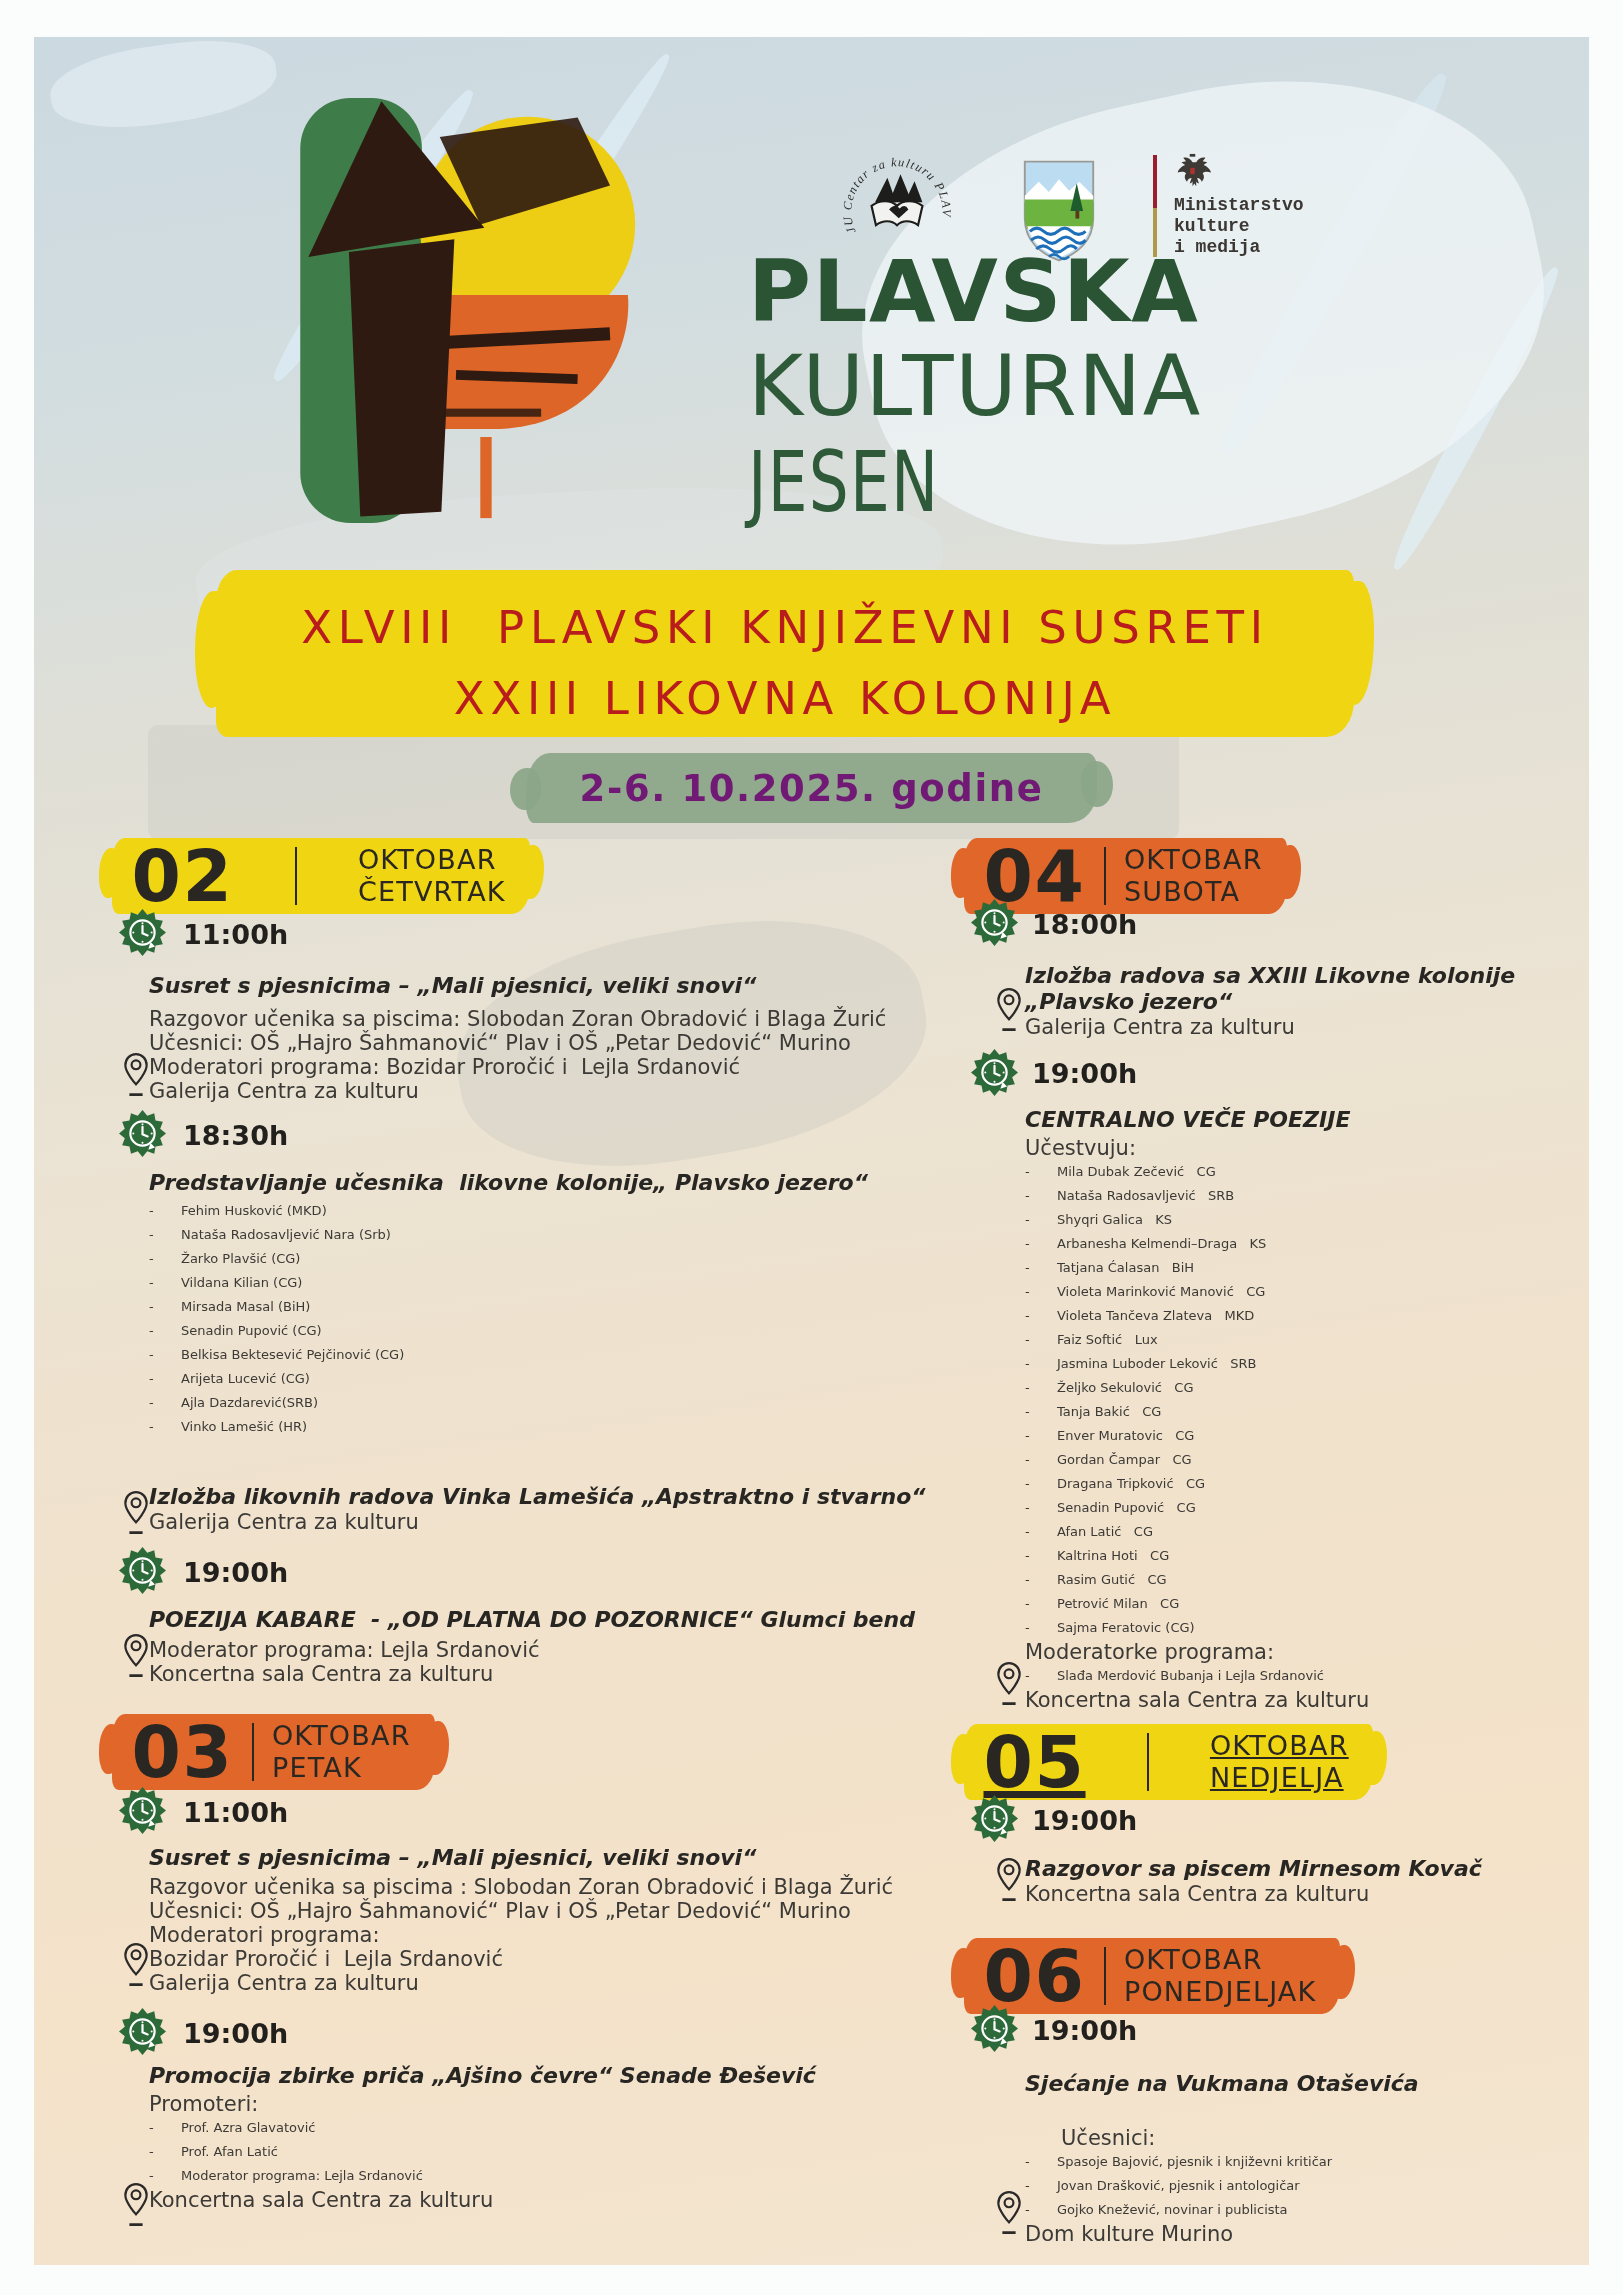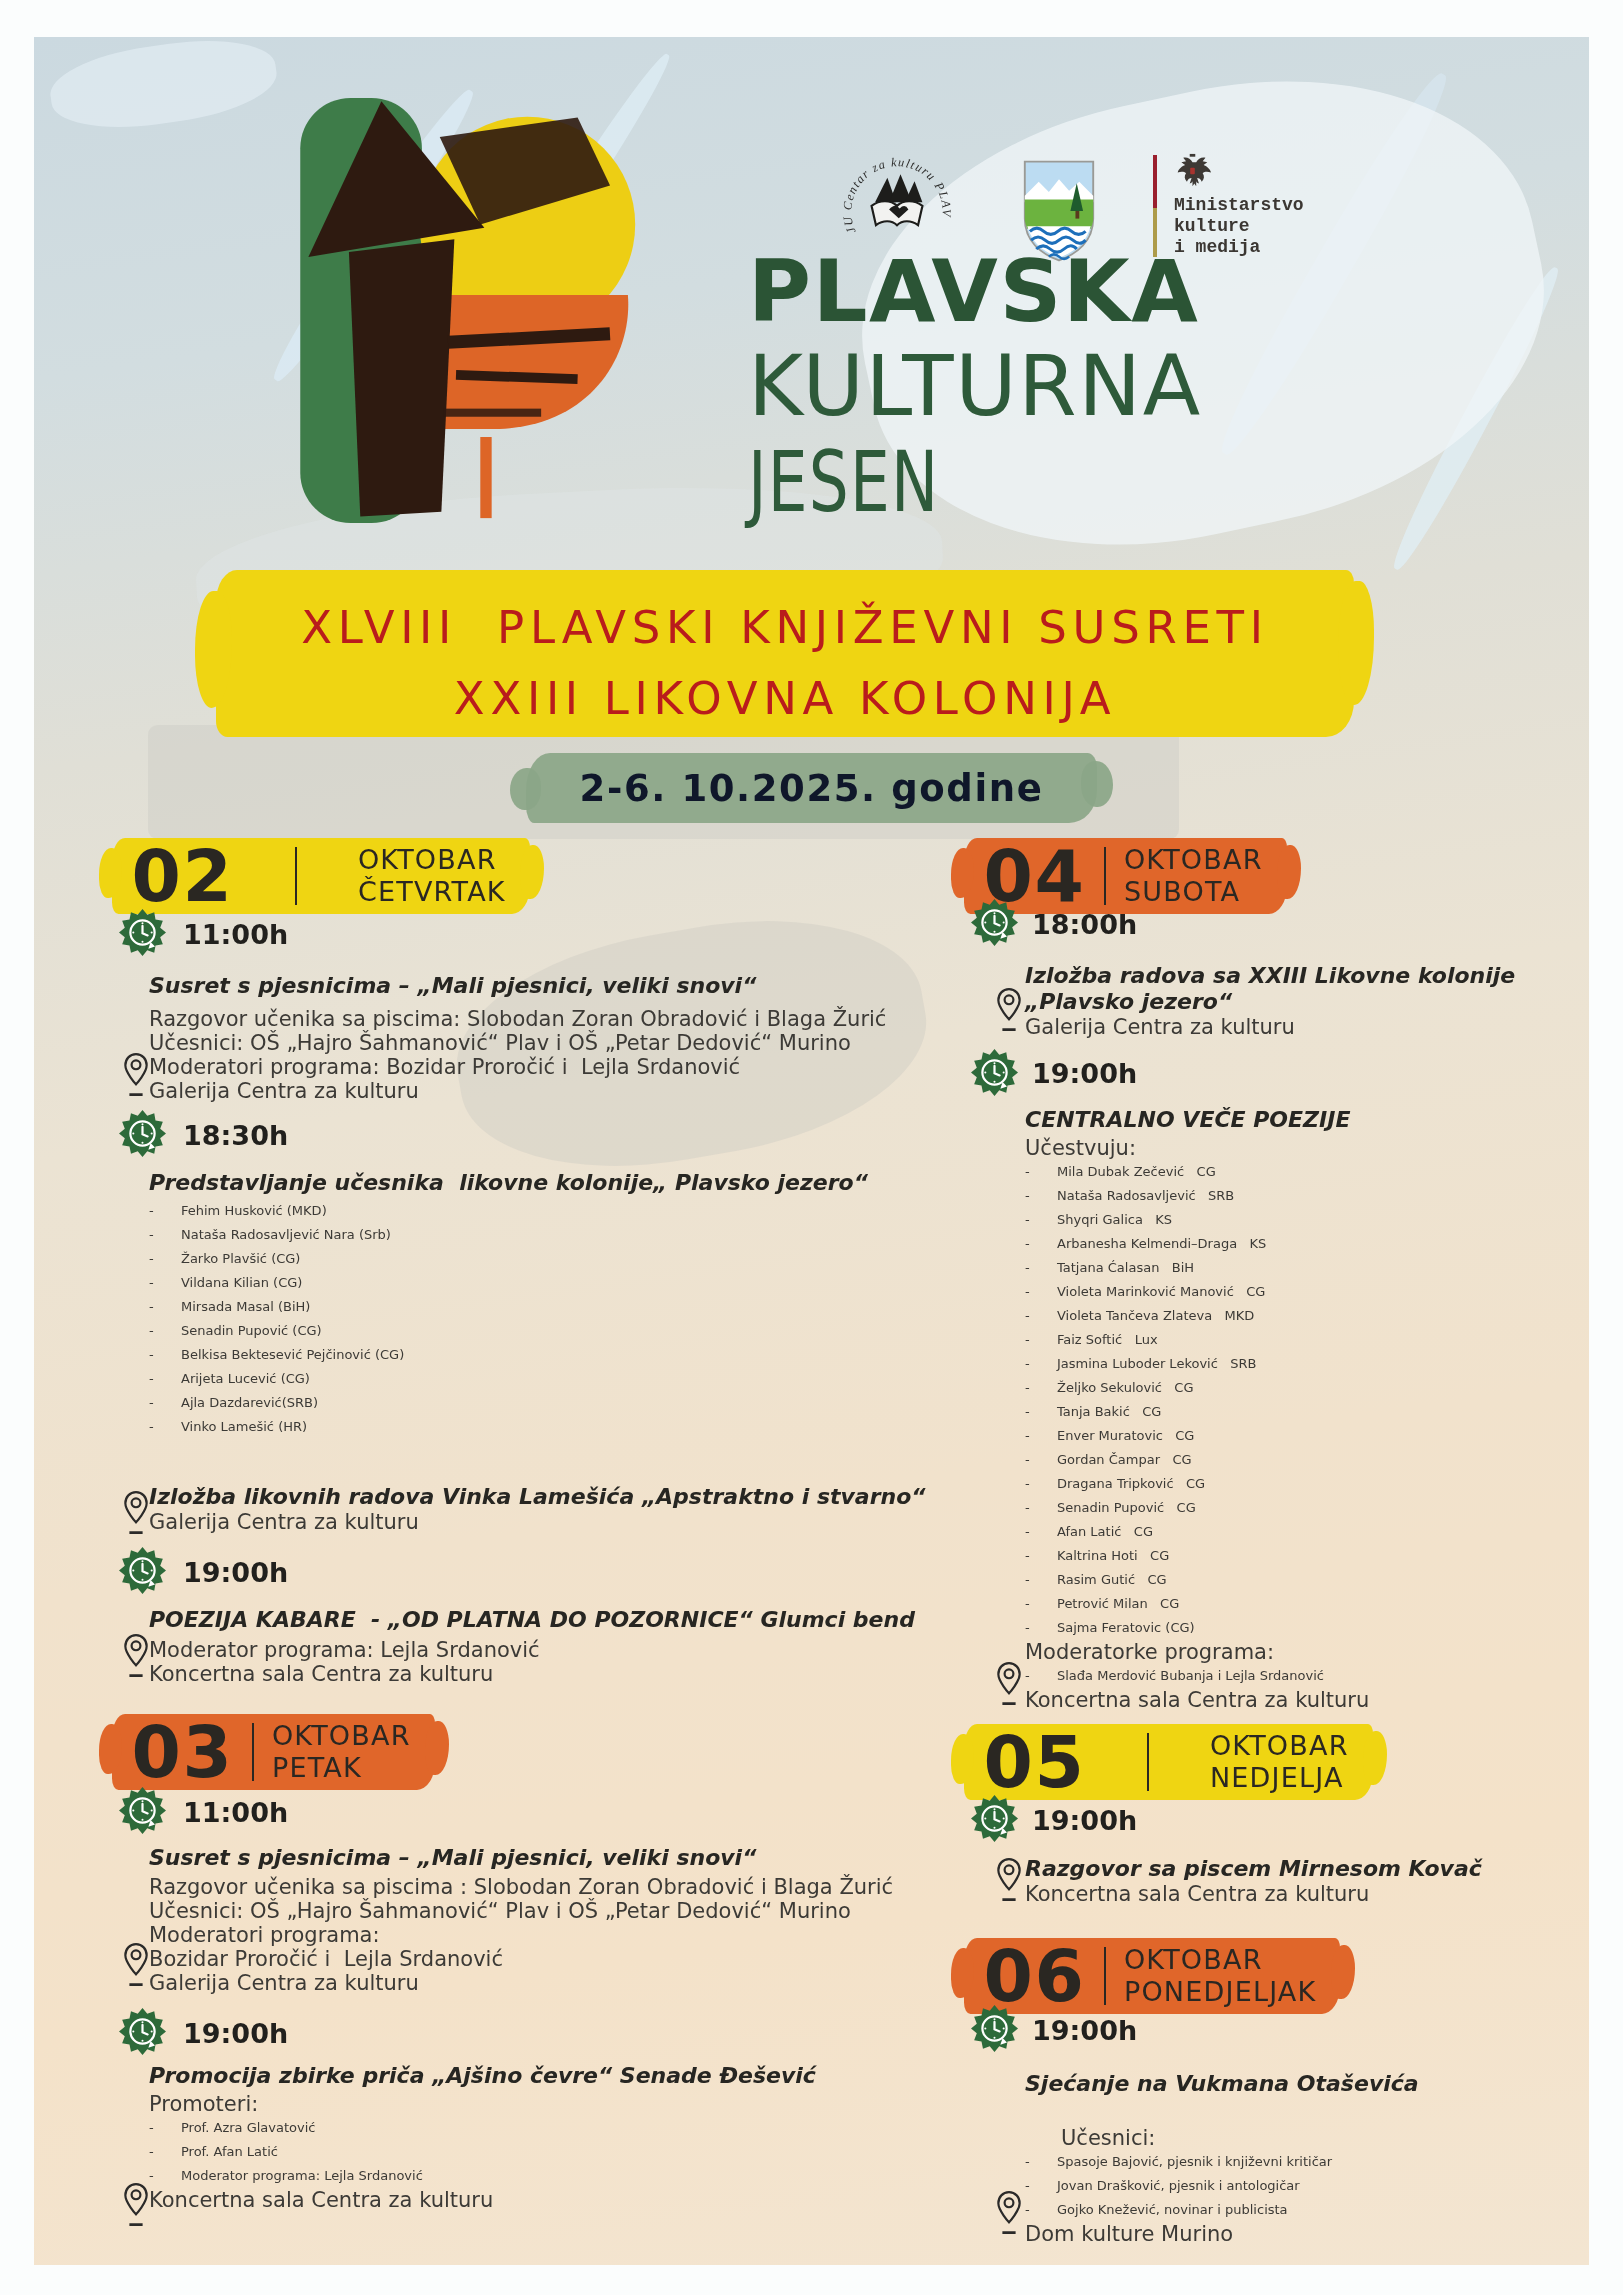--- a/index.html
+++ b/index.html
@@ -30,21 +30,21 @@
   .banner-line{position:absolute;left:0;width:100%;text-align:center;color:#b91c1c;
     font-size:45px;letter-spacing:5.7px;white-space:pre;font-weight:500;}
   .banner-green{
     background:rgba(139,166,136,0.92);border-radius:24px 9.7px 28px 8px / 37px 14.6px 32px 18px;
     display:flex;align-items:center;justify-content:center;
   }
   .banner-green::before{content:"";position:absolute;left:-16px;top:14.6px;width:31px;height:60%;
     background:rgba(139,166,136,0.92);border-radius:55% 45% 50% 50%;}
   .banner-green::after{content:"";position:absolute;right:-16px;top:8px;width:32px;height:66%;
     background:rgba(139,166,136,0.92);border-radius:45% 55% 50% 50%;}
-  .banner-green span{color:#0f172a;font-weight:bold;font-size:37px;letter-spacing:1.6px;text-align:center;}
+  .banner-green span{color:#701a75;font-weight:bold;font-size:37px;letter-spacing:1.6px;text-align:center;}
   
   .badge{
     position:absolute;height:76px;display:inline-flex;align-items:center;
     padding:0 24px 0 19.5px;color:#2a2722;
     border-radius:13px 4.9px 18px 6.5px / 24px 9.7px 28px 11.4px;
   }
   .badge::before,.badge::after{content:"";position:absolute;background:inherit;border-radius:55% 45% 60% 40%;}
   .badge::before{left:-13px;top:9.7px;width:23px;height:66%;}
   .badge::after{right:-14.6px;top:6.5px;width:24px;height:72%;}
   .badge.yellow{background:#efd512;gap:43px;}
@@ -434,21 +434,21 @@
   <div class="li">
       <span class="dash"></span>
       <span class="txt">Slađa Merdović Bubanja i Lejla Srdanović</span>
     </div>
   <div class="t">Koncertna sala Centra za kulturu</div>
 </div>
 <svg class="icon" style="left:995px;top:1661px;" width="28" height="47" viewBox="0 0 34 58">
     <use href="#pinSym"></use>
   </svg>
 
-<div class="badge yellow" style="left:964px;top:1724px;">
+<div class="badge yellow" style="left:964px;top:1724px;text-decoration:underline;">
   <span class="num">05</span>
   <span class="sep"></span>
   <span class="dw">
     <span>OKTOBAR</span>
     <span>NEDJELJA</span>
   </span>
 </div>
 
 <svg class="icon" style="left:971px;top:1795px;" width="47" height="47" viewBox="0 0 58 58">
     <use href="#clockSym"></use>

